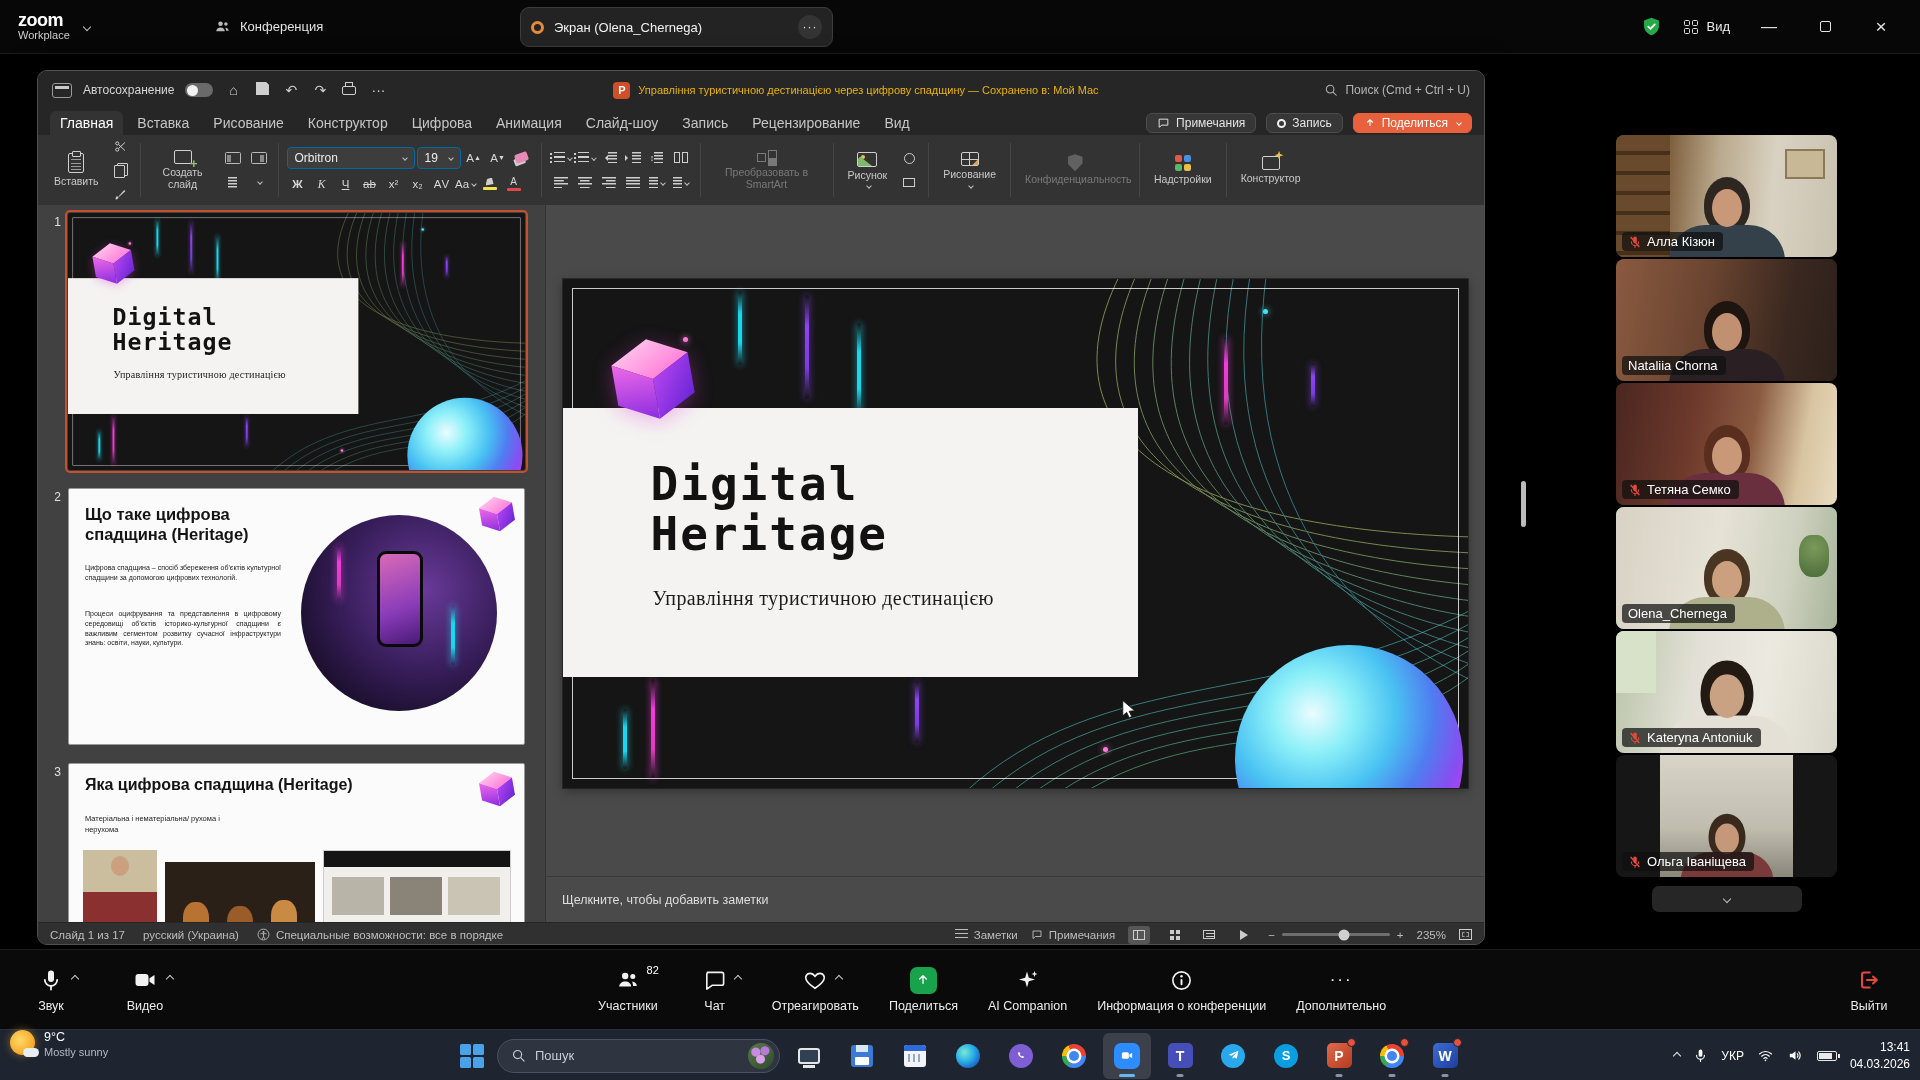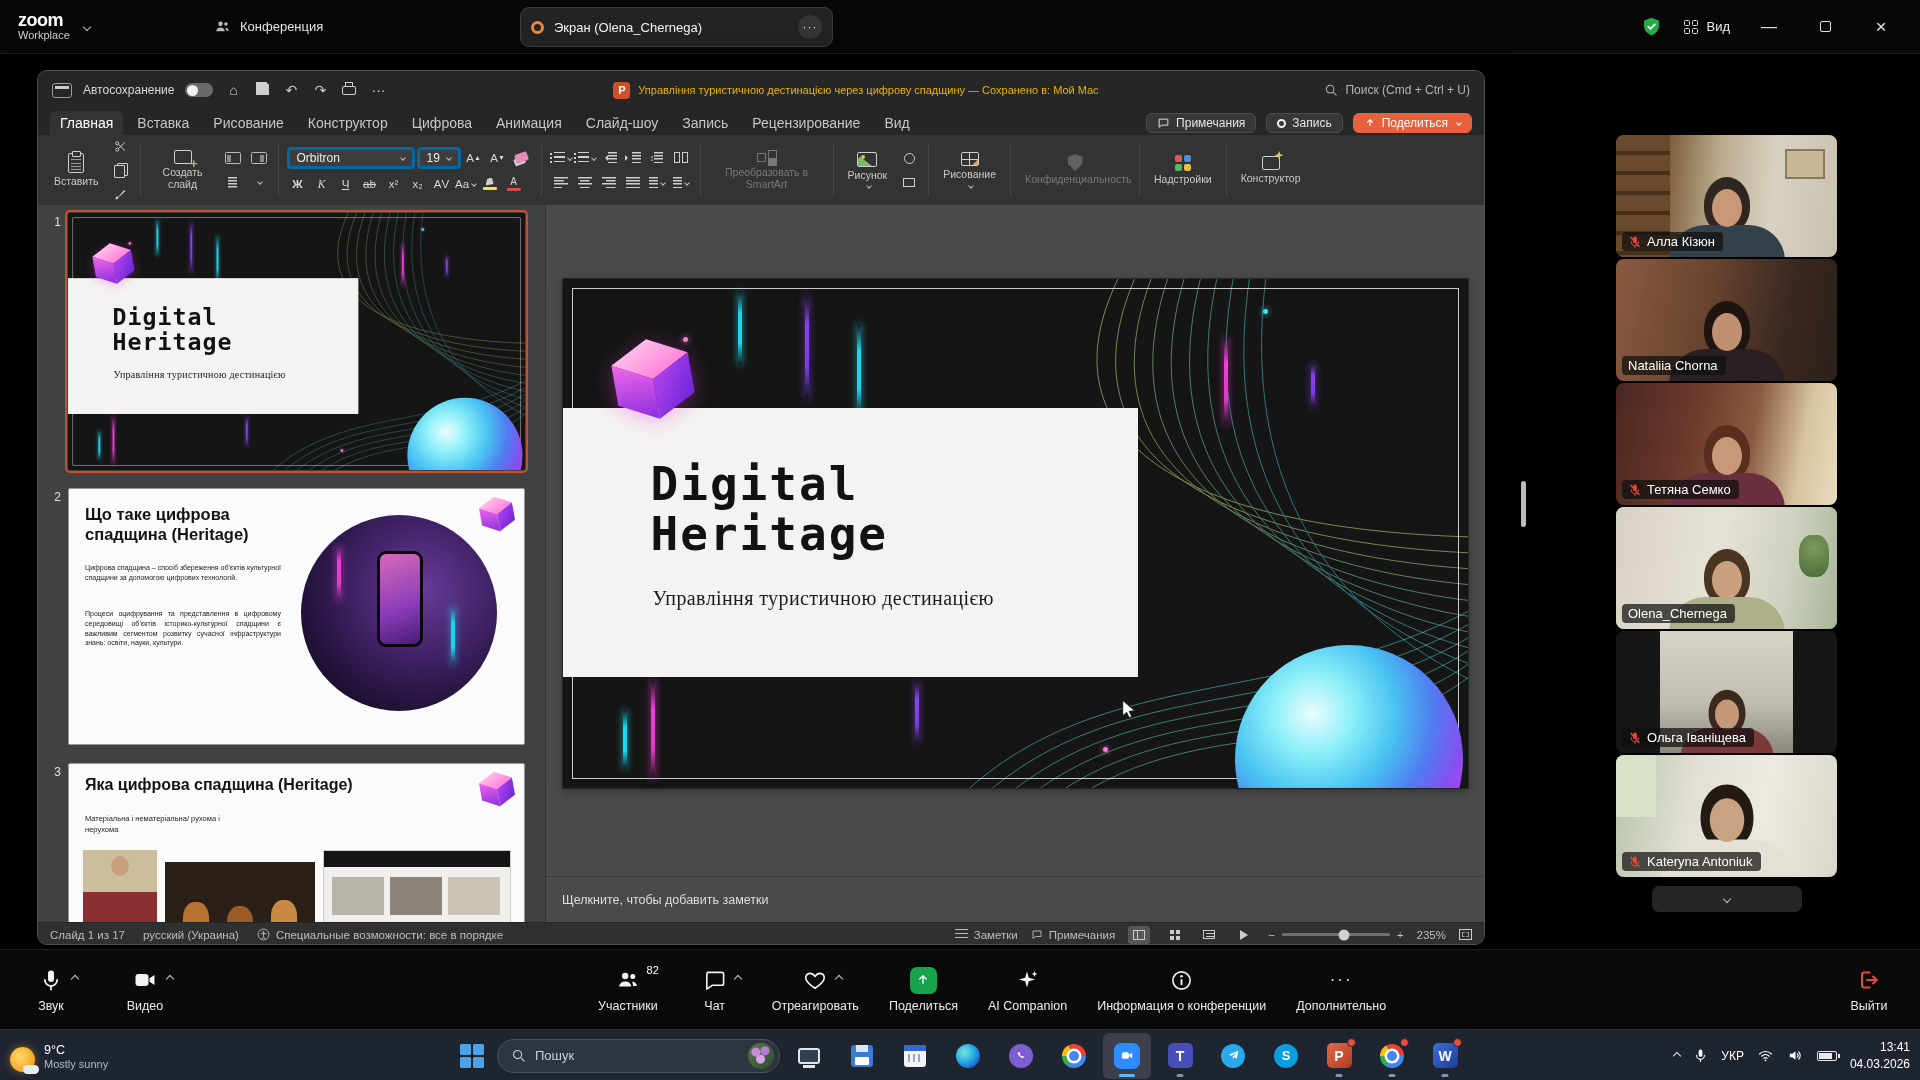--- a/index.html
+++ b/index.html
@@ -67,21 +67,21 @@
   .zt-ic{height:26px;display:flex;align-items:center;justify-content:center;position:relative;color:#f2f2f2}
   .zch{position:absolute;right:-15px;top:9px;border-color:#c9c9c9}
   .zbadge{position:absolute;right:-18px;top:-3px;font-size:11px;color:#fff}
   .zt-lbl{font-size:12.5px;color:#ededed;white-space:nowrap}
   .sharetile{width:27px;height:27px;border-radius:7px;background:#17a24b;display:flex;align-items:center;justify-content:center}
   .dots3{color:#f2f2f2;font-size:17px;letter-spacing:2px;line-height:10px}
   .leaveic{color:#e8483c}
 
   
   .wtask{position:absolute;left:0;top:1029px;width:1920px;height:51px;background:#1e2430;border-top:1px solid rgba(255,255,255,.06)}
-  .weather{position:absolute;left:10px;top:0;height:42px;display:flex;align-items:flex-end;gap:9px;cursor:pointer}
+  .weather{position:absolute;left:10px;top:0;height:42px;display:flex;align-items:flex-start;gap:9px;cursor:pointer}
   .sun{width:25px;height:25px;border-radius:50%;background:radial-gradient(circle at 40% 40%,#ffd968,#f5a623 72%);position:relative;box-shadow:0 0 9px rgba(245,180,60,.45)}
   .sun::after{content:"";position:absolute;right:-4px;bottom:-2px;width:16px;height:9px;border-radius:6px;background:#e8edf2}
   .wtemp{font-size:12.5px;color:#fff;line-height:1.25}
   .wdesc{font-size:11px;color:#b4bac4;line-height:1.25}
   .wcenter{position:absolute;left:452px;top:0;height:51px;display:flex;align-items:center;gap:5px}
   .start{width:40px;height:44px;display:grid;grid-template-columns:11px 11px;grid-template-rows:11px 11px;gap:2px;place-content:center;border-radius:6px;cursor:pointer}
   .start i{background:#4aa3e8;border-radius:1.5px}
   .searchpill{width:283px;height:34px;background:#2e3440;border:1px solid #4a5160;border-radius:17px;display:flex;align-items:center;gap:9px;padding:0 5px 0 13px;color:#c9cdd6;font-size:13px;cursor:text}
   .flower{margin-left:auto;width:26px;height:26px;border-radius:13px;background:radial-gradient(circle at 30% 35%,#c98be0 4px,transparent 5px),radial-gradient(circle at 65% 30%,#b87ad8 4px,transparent 5px),radial-gradient(circle at 48% 62%,#d8a0e8 4px,transparent 5px),linear-gradient(140deg,#5a7a4a,#2e4a2e)}
   .wapp{width:48px;height:46px;display:flex;align-items:center;justify-content:center;border-radius:6px;position:relative;cursor:pointer}
@@ -146,21 +146,21 @@
   .rlbl.two{width:56px}
   .rlbl.wide{width:104px}
   .rcol{display:flex;flex-direction:column;gap:4px;justify-content:center}
   .rcol.g2{display:grid;grid-template-columns:22px 22px;gap:4px}
   .rsm{width:22px;height:20px;display:inline-flex;align-items:center;justify-content:center;border-radius:3px;color:#d6d6d6;font-size:11.5px;cursor:pointer;position:relative}
   .rsm.b{font-weight:bold}
   .rsm.it{font-style:italic;font-family:"Liberation Serif",serif}
   .rsm.u{text-decoration:underline}
   .rsm.st{text-decoration:line-through}
   .rrow{display:flex;align-items:center;gap:2px}
-  .rsel{display:flex;align-items:center;justify-content:space-between;background:#3d3d3d;border:3px solid #0369a1;border-radius:4px;height:22px;padding:0 7px;font-size:12px;color:#ececec;cursor:pointer}
+  .rsel{display:flex;align-items:center;justify-content:space-between;background:#3d3d3d;border:1px solid #0369a1;border-radius:4px;height:22px;padding:0 7px;font-size:12px;color:#ececec;cursor:pointer}
   .w130{width:128px}.w44{width:44px}
   .dis{opacity:.45}
   .ic-paste{width:16px;height:20px;border:1.4px solid #cfcfcf;border-radius:2px;position:relative}
   .ic-paste::before{content:"";position:absolute;left:3px;top:-3px;width:7px;height:4px;background:#333;border:1.4px solid #cfcfcf;border-radius:1px}
   .ic-paste::after{content:"";position:absolute;left:2px;right:2px;top:5px;bottom:2px;background:repeating-linear-gradient(#9a9a9a 0 1px,transparent 1px 3.5px)}
   .ic-copy{position:relative;width:14px;height:15px}
   .ic-copy::before{content:"";position:absolute;right:0;top:0;width:9px;height:11px;border:1.3px solid #cfcfcf;border-radius:1px}
   .ic-copy::after{content:"";position:absolute;left:0;bottom:0;width:9px;height:11px;border:1.3px solid #cfcfcf;border-radius:1px;background:#333}
   .ic-newslide{width:18px;height:14px;border:1.4px solid #cfcfcf;border-radius:2px;position:relative}
   .ic-newslide::after{content:"+";position:absolute;right:-7px;bottom:-8px;color:#8fc46a;font-size:13px;font-weight:bold}
@@ -908,43 +908,43 @@
     <div class="pvid v4">
         <div class="person" style="--hair:#4a3522;--skin:#caa07e;--top:#aeb08c">
           <i class="torso"></i>
         </div>
       </div>
     <div class="pname">
       <span>Olena_Chernega</span>
     </div>
   </div>
   <div class="ptile">
+    <div class="pvid v6">
+        <div class="person" style="--hair:#241a14;--skin:#c9a183;--top:#e4e0d6">
+          <i class="torso"></i>
+        </div>
+      </div>
+    <div class="pname">
+      <svg class="micoff" viewBox="0 0 24 24">
+          <use href="#i-micoff"></use>
+        </svg>
+      <span>Kateryna Antoniuk</span>
+    </div>
+  </div>
+  <div class="ptile">
     <div class="pvid small v5">
         <div class="person" style="--hair:#3a2a1e;--skin:#c49878;--top:#7a3a3a">
           <i class="torso"></i>
         </div>
       </div>
     <div class="pname">
       <svg class="micoff" viewBox="0 0 24 24">
           <use href="#i-micoff"></use>
         </svg>
       <span>Ольга Іваніщева</span>
-    </div>
-  </div>
-  <div class="ptile">
-    <div class="pvid v6">
-        <div class="person" style="--hair:#241a14;--skin:#c9a183;--top:#e4e0d6">
-          <i class="torso"></i>
-        </div>
-      </div>
-    <div class="pname">
-      <svg class="micoff" viewBox="0 0 24 24">
-          <use href="#i-micoff"></use>
-        </svg>
-      <span>Kateryna Antoniuk</span>
     </div>
   </div>
   <div class="pmore">
       <i class="chev down"></i>
     </div>
 </aside>
 
 <nav class="ztools">
   <div class="zt-left">
     <div class="zt-item">

